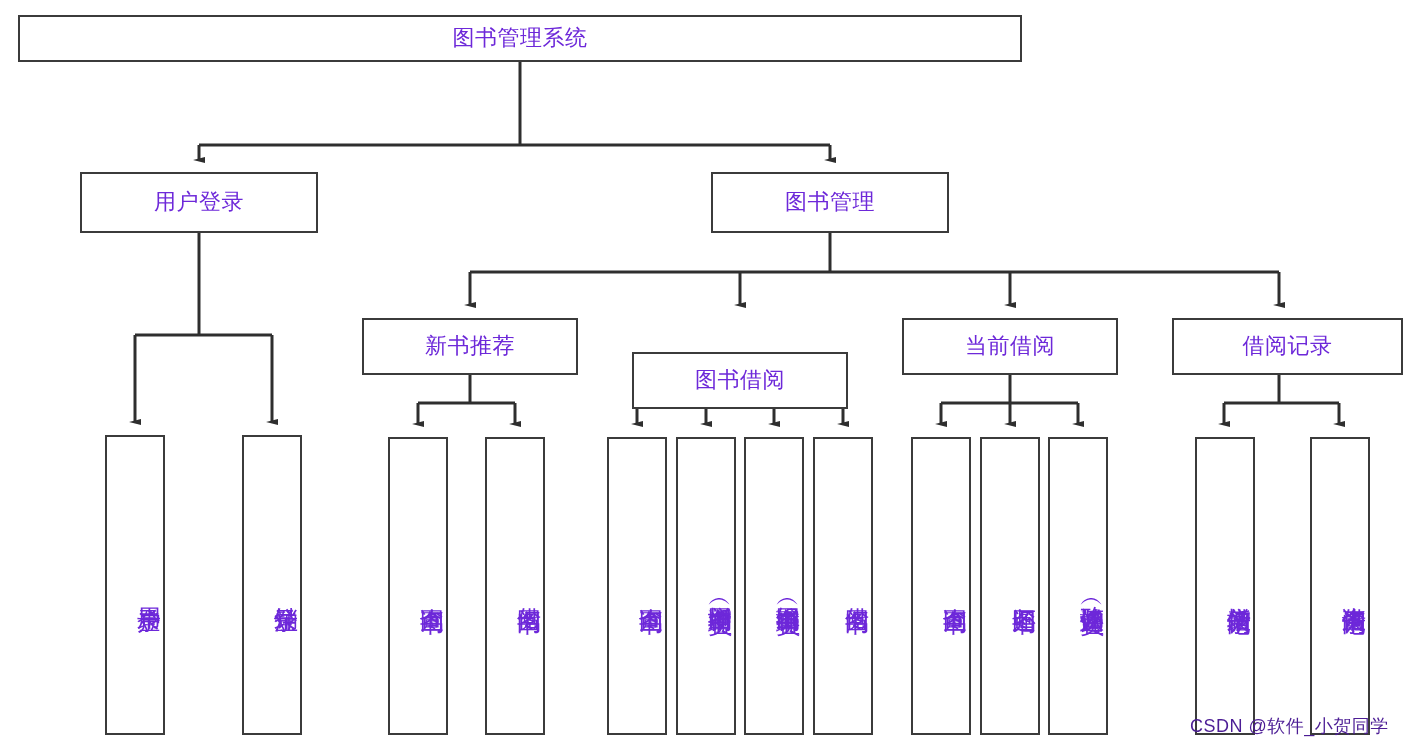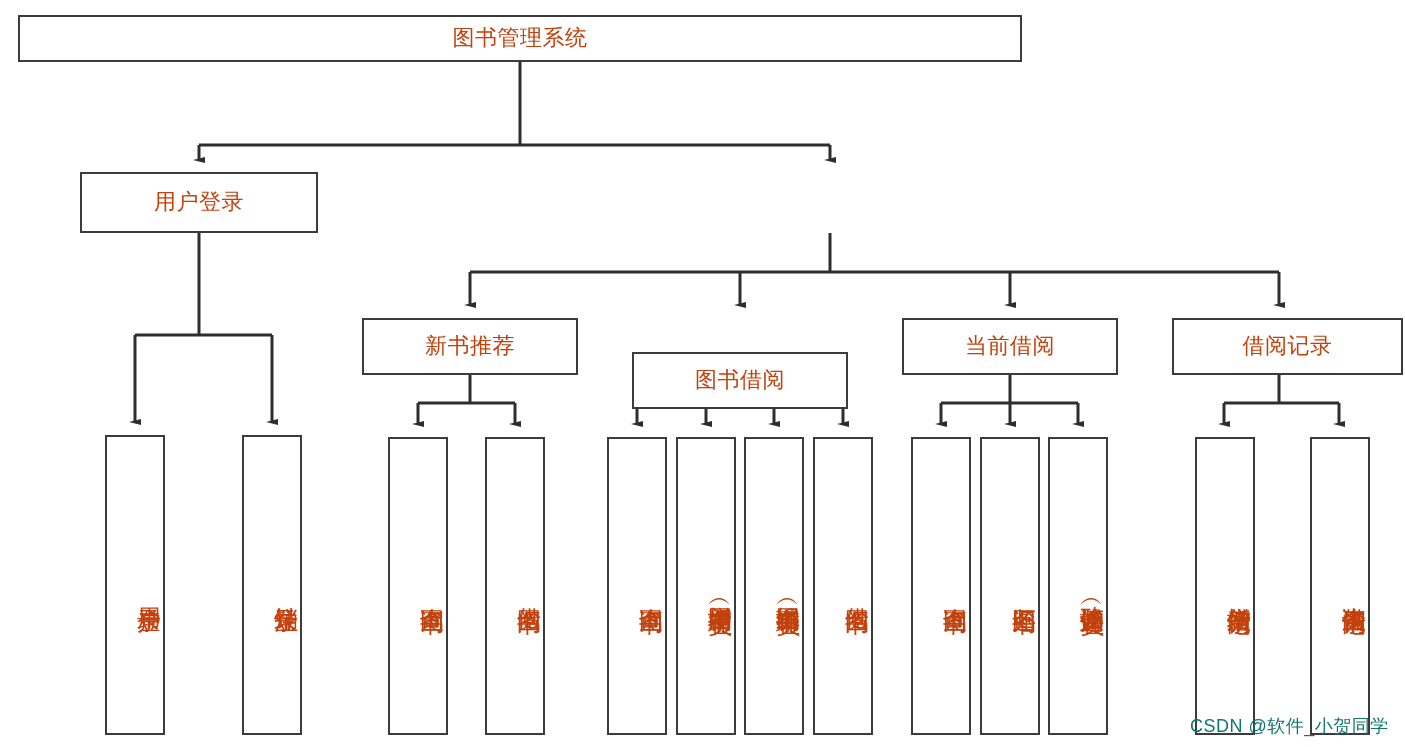--- a/index.html
+++ b/index.html
@@ -26,21 +26,21 @@
     pointer-events: none;
   }
   .node {
     position: absolute;
     box-sizing: border-box;
     background: #ffffff;
     border: 2px solid #3b3b3b;
     display: flex;
     align-items: center;
     justify-content: center;
-    color: #c2410c;
+    color: #6d28d9;
   }
   .node.horiz {
     font-size: 22px;
     letter-spacing: 0.5px;
     line-height: 1.1;
   }
   .node.vert {
     writing-mode: vertical-rl;
     text-orientation: upright;
     font-size: 24px;
@@ -53,21 +53,21 @@
   .node.vert .lbl {
     writing-mode: vertical-rl;
     text-orientation: upright;
     display: block;
   }
   #watermark {
     position: absolute;
     left: 1190px;
     top: 714px;
     font-size: 18px;
-    color: #0f766e;
+    color: #4c1d95;
     white-space: nowrap;
     letter-spacing: 0.5px;
   }
 </style>
 </head>
 <body>
 
 <div id="canvas">
 
   <svg id="wires" viewBox="0 0 1405 747">
@@ -121,20 +121,23 @@
     </g>
   </svg>
 
   <div class="node horiz" style="left:18px; top:15px; width:1004px; height:47px;">
     <span class="lbl">图书管理系统</span>
   </div>
 
   <div class="node horiz" style="left:80px; top:172px; width:238px; height:61px;">
     <span class="lbl">用户登录</span>
   </div>
+  <div class="node horiz" style="left:711px; top:172px; width:238px; height:61px;">
+    <span class="lbl">图书管理</span>
+  </div>
 
   <div class="node horiz" style="left:362px; top:318px; width:216px; height:57px;">
     <span class="lbl">新书推荐</span>
   </div>
   <div class="node horiz" style="left:632px; top:308px; width:216px; height:57px;margin-top:44px;">
     <span class="lbl">图书借阅</span>
   </div>
   <div class="node horiz" style="left:902px; top:318px; width:216px; height:57px;justify-content:center;">
     <span class="lbl">当前借阅</span>
   </div>

